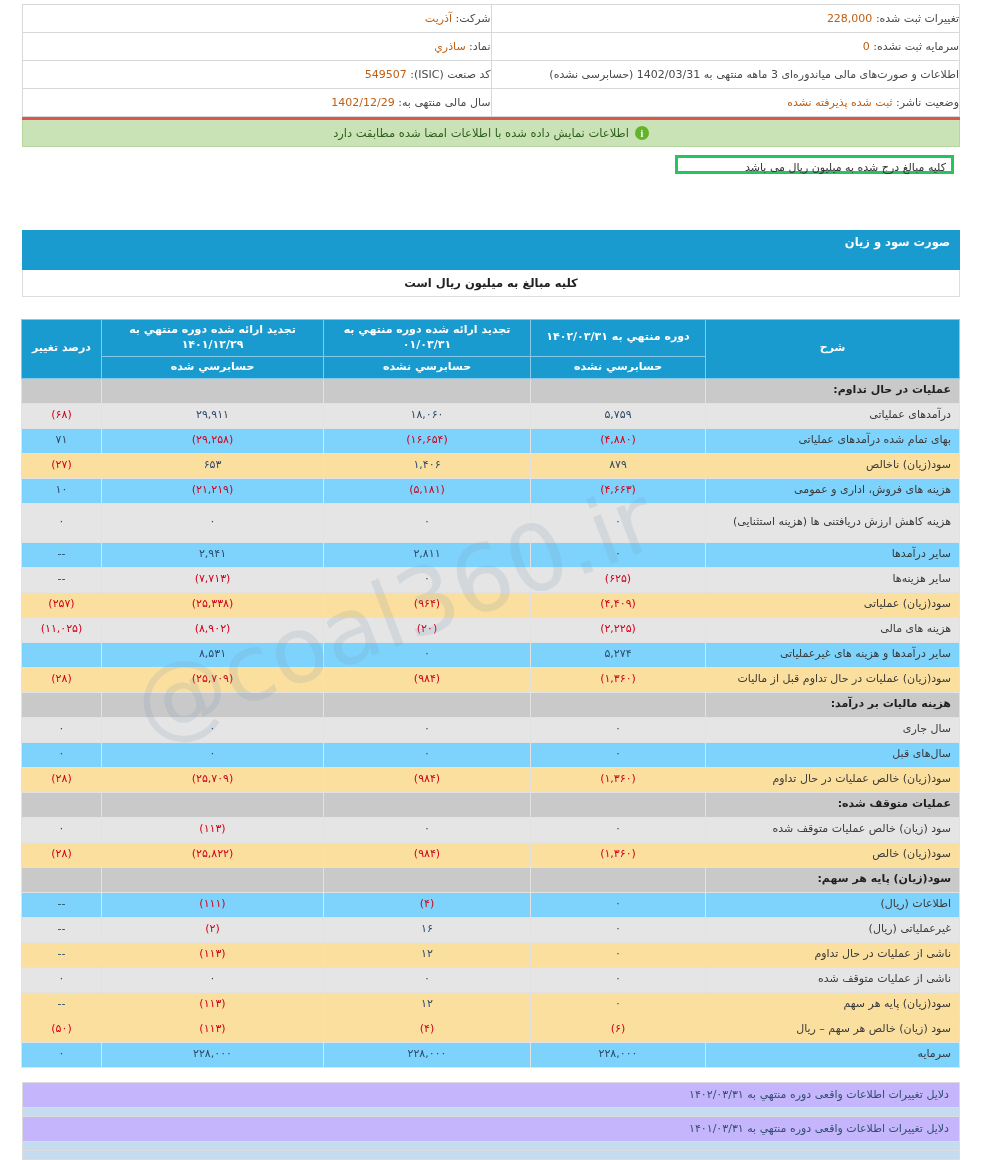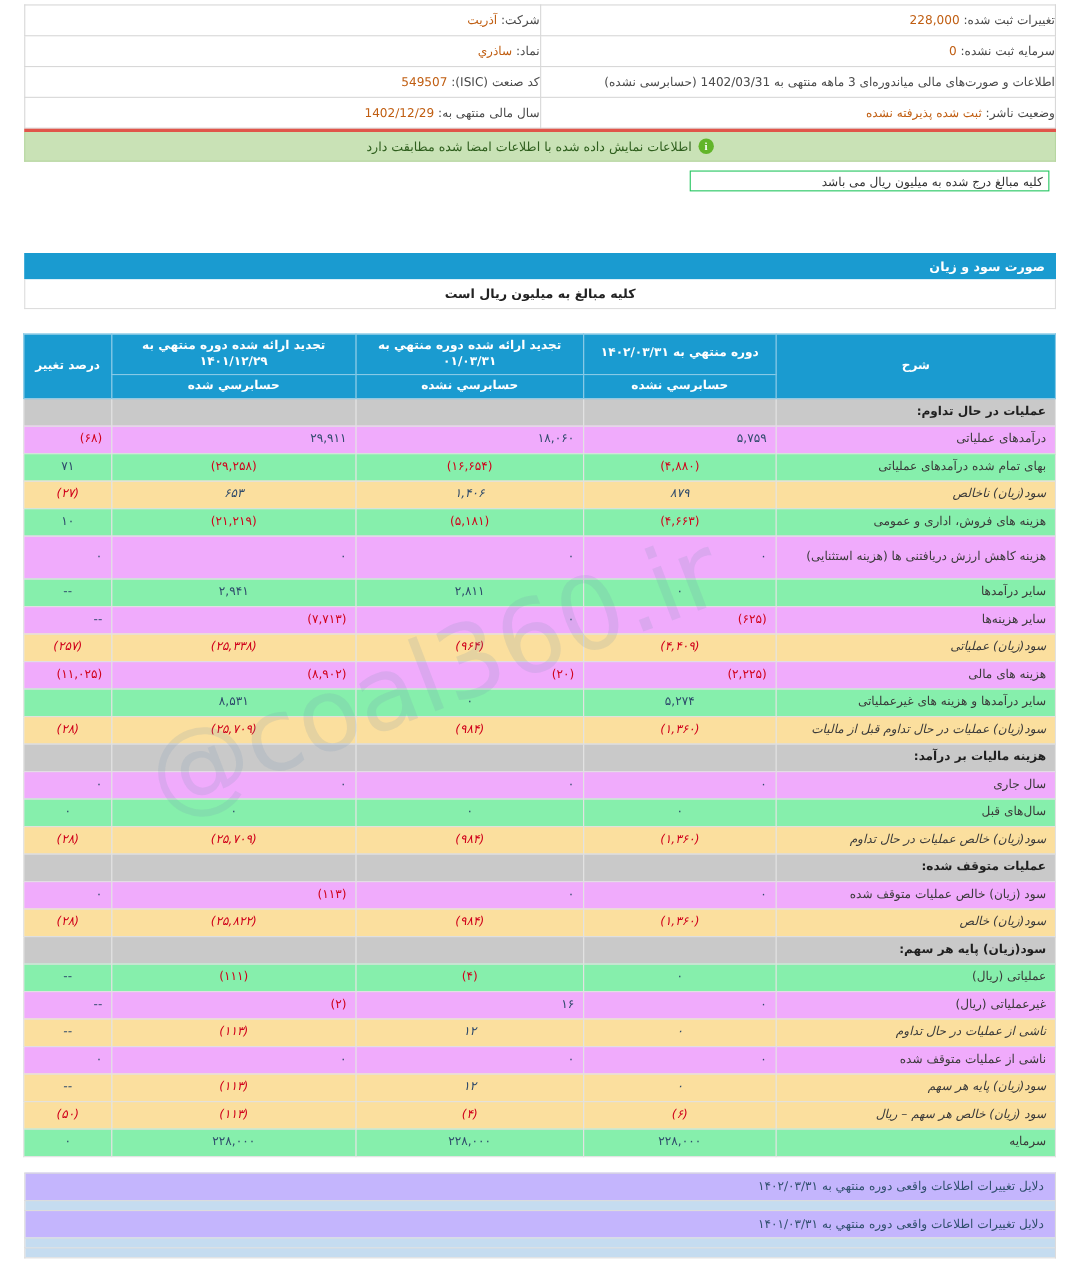--- a/index.html
+++ b/index.html
@@ -91,41 +91,41 @@
     align-items: center;
     justify-content: center;
     font-family: "Liberation Serif", serif;
     flex: 0 0 auto;
   }
 
   
   .note-box {
     margin: 8px 0 0 0;
     margin-right: 28px;
-    width: 327px;
-    border: 1px solid #22c55e;
+    width: 279px;
+    border: 3px solid #22c55e;
     background: #ffffff;
     height: 19px;
     line-height: 19px;
     padding: 0 5px;
     font-size: 11px;
     color: #333;
     text-align: right;
     box-sizing: border-box;
   }
 
   
   .spacer-60 { height: 56px; }
   .sec-wrap { padding: 0 22px; }
   .sec-title {
     background: #1a9bd0;
     color: #ffffff;
     font-weight: bold;
     font-size: 11.5px;
-    height: 24px;
+    height: 40px;
     line-height: 24px;
     padding: 0 10px;
     text-align: right;
   }
   .sec-sub {
     border: 1px solid #dddddd;
     border-top: none;
     background: #ffffff;
     height: 26px;
     line-height: 26px;
@@ -158,23 +158,23 @@
     padding: 3px 8px;
     font-size: 11px;
     height: 18px;
     vertical-align: middle;
     line-height: 1.35;
   }
   td.desc { text-align: right; color: #3a3a3a; }
   td.num  { text-align: center; color: #2e4a6b; font-family: "DejaVu Sans", sans-serif; }
   td.num.neg { color: #d0021b; }
 
-  tr.r-blue  td { background: #f0abfc; text-align: right; }
-  tr.r-white td { background: #86efac; }
-  tr.r-gold  td { background: #fbdf9e; font-style: italic; }
+  tr.r-blue  td { background: #e5e5e5; }
+  tr.r-white td { background: #7dd3fc; }
+  tr.r-gold  td { background: #fbdf9e; }
   tr.r-sect  td {
     background: #c9c9c9;
     font-weight: bold;
     color: #1f1f1f;
   }
   tr.r-sect td.desc { font-weight: bold; }
 
   
   .foot-wrap { padding: 14px 22px 0 22px; }
   table.foot {
@@ -423,21 +423,21 @@
           <td class="num neg">(۲۸)</td>
         </tr>
         <tr class="r-sect">
           <td class="desc">سود(زیان) پایه هر سهم:</td>
           <td class="num"></td>
           <td class="num"></td>
           <td class="num"></td>
           <td class="num"></td>
         </tr>
         <tr class="r-white">
-          <td class="desc">عملیاتی (ریال)</td>
+          <td class="desc">اطلاعات (ریال)</td>
           <td class="num">۰</td>
           <td class="num neg">(۴)</td>
           <td class="num neg">(۱۱۱)</td>
           <td class="num">--</td>
         </tr>
         <tr class="r-blue">
           <td class="desc">غیرعملیاتی (ریال)</td>
           <td class="num">۰</td>
           <td class="num">۱۶</td>
           <td class="num neg">(۲)</td>

